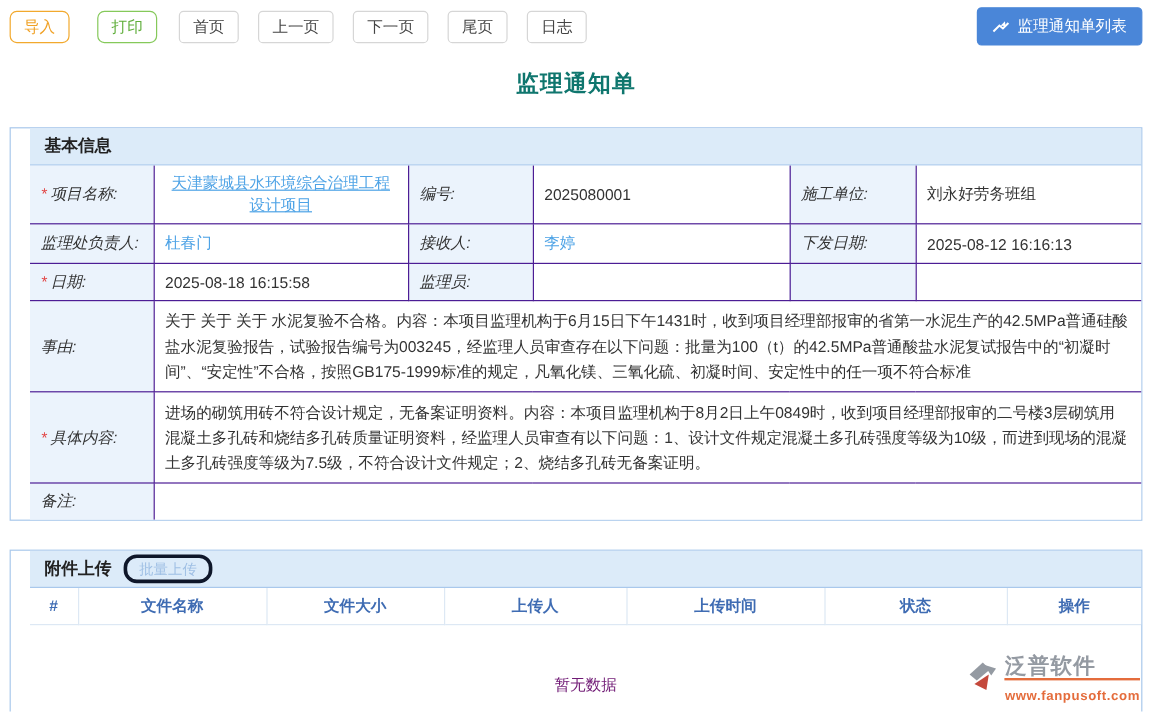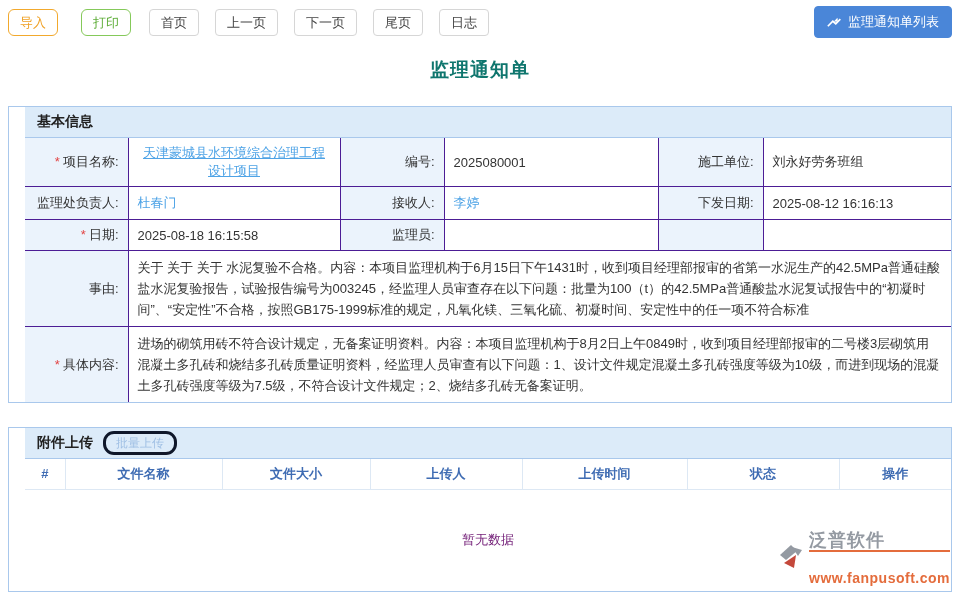--- a/index.html
+++ b/index.html
@@ -41,21 +41,21 @@
   
   table.info { width:100%; border-collapse:collapse; table-layout:fixed; }
   table.info td {
     border:1px solid #4c1d95; font-size:13px; color:#333;
     padding:6px 9px; vertical-align:middle; background:#fff;
   }
   table.info tr:first-child td { border-top:none; }
   table.info tr:last-child td { border-bottom:none; }
   table.info td:first-child { border-left:none; }
   table.info td:last-child { border-right:none; }
-  td.lbl { background:#ebf3fc !important; text-align:right; white-space:nowrap; }
+  td.lbl { background:#ebf3fc !important; white-space:nowrap;font-style:italic; }
   .req { color:#e24545; margin-right:3px; }
   .link { color:#4ea3e6; cursor:pointer; }
   .link.u { text-decoration:underline; }
   td.center { text-align:center; }
   td.para { line-height:21px; padding:5px 10px; }
   .h-sm  { height:29px; }
   .h-md  { height:33px; }
   .h-lg  { height:38px; }
   .h-para{ height:70px; }
   
@@ -69,22 +69,22 @@
   table.attach th { border-top:none; }
   .empty-area { height:101px; display:flex; align-items:center; justify-content:center; }
   .empty-text { color:#701a75; font-size:13px; }
   
   .watermark {
     position:absolute; right:10px; bottom:7px; display:flex; align-items:center;
     gap:3px; opacity:.92; pointer-events:none;
   }
   .wm-col { display:flex; flex-direction:column; }
   .wm-brand { font-size:18px; font-weight:bold; color:#8c929b; line-height:19px; letter-spacing:1px; }
-  .wm-url { font-size:14px; font-weight:bold; color:#e2602c;
-    border-top:2px solid #e2602c; padding-top:18px; letter-spacing:.5px; }
+  .wm-url { font-size:11px; font-weight:bold; color:#e2602c;
+    border-top:2px solid #e2602c; padding-top:7px; letter-spacing:.5px; }
 </style>
 </head>
 <body>
 
 <div class="toolbar">
   <button class="btn import">导入</button>
   <button class="btn print">打印</button>
   <button class="btn nav">首页</button>
   <button class="btn nav">上一页</button>
   <button class="btn nav">下一页</button>
@@ -153,20 +153,24 @@
     </tr>
     <tr class="h-para">
       <td class="lbl">事由:</td>
       <td class="para" colspan="5">关于 关于 关于 水泥复验不合格。内容：本项目监理机构于6月15日下午1431时，收到项目经理部报审的省第一水泥生产的42.5MPa普通硅酸盐水泥复验报告，试验报告编号为003245，经监理人员审查存在以下问题：批量为100（t）的42.5MPa普通酸盐水泥复试报告中的“初凝时间”、“安定性”不合格，按照GB175-1999标准的规定，凡氧化镁、三氧化硫、初凝时间、安定性中的任一项不符合标准</td>
     </tr>
     <tr class="h-para">
       <td class="lbl">
         <span class="req">*</span><span>具体内容:</span>
       </td>
       <td class="para" colspan="5">进场的砌筑用砖不符合设计规定，无备案证明资料。内容：本项目监理机构于8月2日上午0849时，收到项目经理部报审的二号楼3层砌筑用混凝土多孔砖和烧结多孔砖质量证明资料，经监理人员审查有以下问题：1、设计文件规定混凝土多孔砖强度等级为10级，而进到现场的混凝土多孔砖强度等级为7.5级，不符合设计文件规定；2、烧结多孔砖无备案证明。</td>
+    </tr>
+    <tr class="h-sm">
+      <td class="lbl">备注:</td>
+      <td colspan="5"></td>
     </tr>
   </tbody>
     </table>
 </div>
 
 <div class="section-gap"></div>
 
 <div class="section">
   <div class="section-header">
     <span>附件上传</span>

